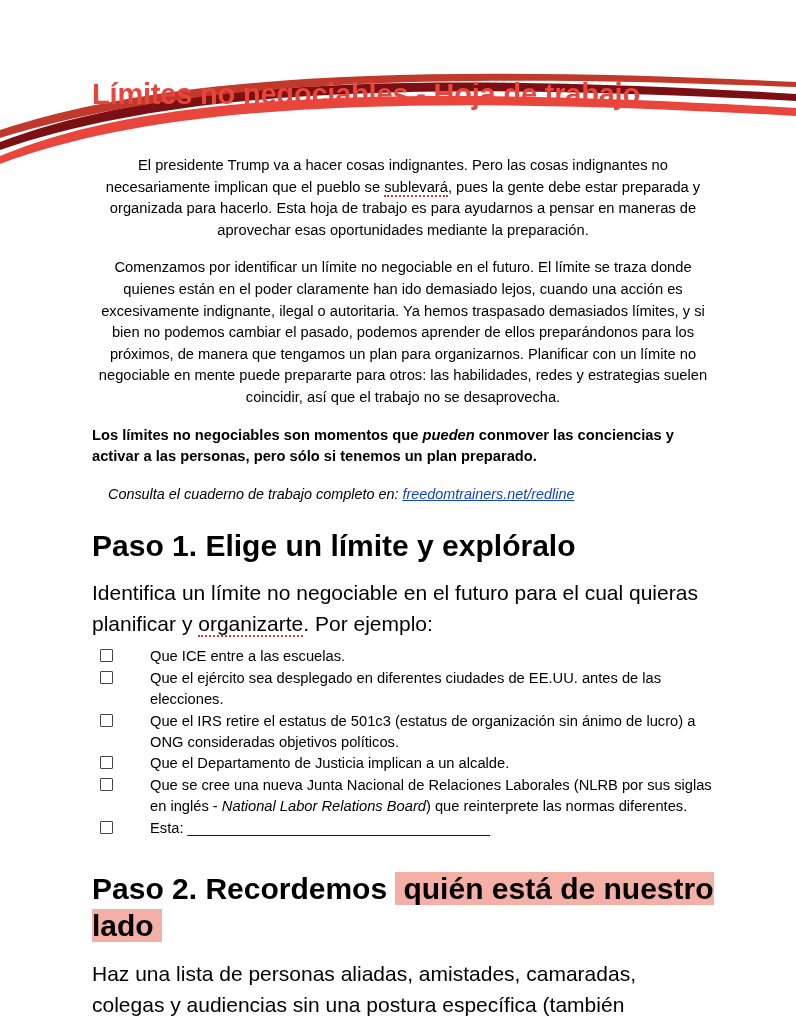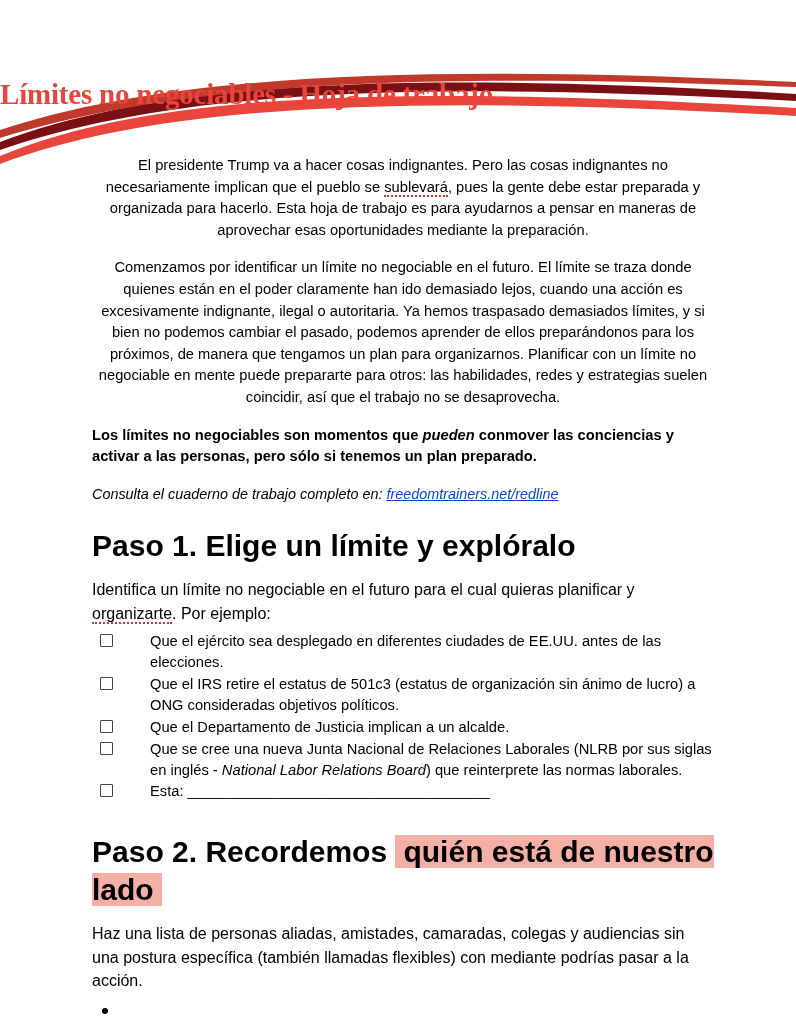--- a/index.html
+++ b/index.html
@@ -35,26 +35,26 @@
   }
   .banner svg {
     display: block;
   }
 
   .doc-title {
     position: absolute;
     left: 0;
     top: 78px;
     width: 640px;
-    text-align: left;
+    text-align: right;
     font-size: 29px;
     font-weight: bold;
     color: #e8453c;
     letter-spacing: -0.2px;
-    font-family: Liberation Serif, serif;
+    font-family: Liberation Sans, sans-serif;
   }
 
   
   .content {
     position: absolute;
     left: 92px;
     top: 155px;
     width: 622px;
   }
 
@@ -75,21 +75,21 @@
     font-weight: bold;
     margin: 0 0 16px 0;
     font-size: 14.7px;
     line-height: 1.47;
   }
   .bold-para i { font-weight: bold; }
 
   .italic-line {
     font-style: italic;
     font-size: 14.4px;
-    margin: 0 0 22px 0;
+    margin: 0 0 22px 16px;
     line-height: 1.45;
   }
   .italic-line a {
     color: #1144cc;
     text-decoration: underline;
     font-style: italic;
   }
 
   h2.step {
     font-size: 30px;
@@ -97,21 +97,21 @@
     margin: 0 0 14px 0;
     line-height: 1.25;
     color: #000000;
   }
   h2.step .hl {
     background: #f4b0a6;
     padding: 0 8px;
   }
 
   .lead {
-    font-size: 16px;
+    font-size: 21px;
     line-height: 1.47;
     margin: 0 0 6px 0;
   }
 
   ul.checklist {
     list-style: none;
     margin: 0 0 0 0;
     padding: 0;
   }
   ul.checklist li {
@@ -183,33 +183,37 @@
 
     <p class="italic-line"><span>Consulta el cuaderno de trabajo completo en: </span><a href="#">freedomtrainers.net/redline</a></p>
 
     <h2 class="step">Paso 1. Elige un límite y explóralo</h2>
 
     <p class="lead"><span>Identifica un límite no negociable en el futuro para el cual quieras planificar y </span><span class="spell">organizarte</span><span>. Por ejemplo:</span></p>
 
     <ul class="checklist">
       <li>
         <span class="box"></span>
+        <span>Que ICE entre a las escuelas.</span>
+      </li>
+      <li>
+        <span class="box"></span>
         <span>Que el ejército sea desplegado en diferentes ciudades de EE.UU. antes de las elecciones.</span>
       </li>
       <li>
         <span class="box"></span>
         <span>Que el IRS retire el estatus de 501c3 (estatus de organización sin ánimo de lucro) a ONG consideradas objetivos políticos.</span>
       </li>
       <li>
         <span class="box"></span>
         <span>Que el Departamento de Justicia implican a un alcalde.</span>
       </li>
       <li>
         <span class="box"></span>
-        <span>Que se cree una nueva Junta Nacional de Relaciones Laborales (NLRB por sus siglas en inglés - </span><i>National Labor Relations Board</i><span>) que reinterprete las normas laborales.</span>
+        <span>Que se cree una nueva Junta Nacional de Relaciones Laborales (NLRB por sus siglas en inglés - </span><i>National Labor Relations Board</i><span>) que reinterprete las normas diferentes.</span>
       </li>
       <li>
         <span class="box"></span>
         <span>Esta: </span><span class="blankline">_____________________________________</span>
       </li>
     </ul>
 
     <div class="gap-large"></div>
 
     <h2 class="step"><span>Paso 2. Recordemos </span><span class="hl">quién está de nuestro lado</span></h2>

